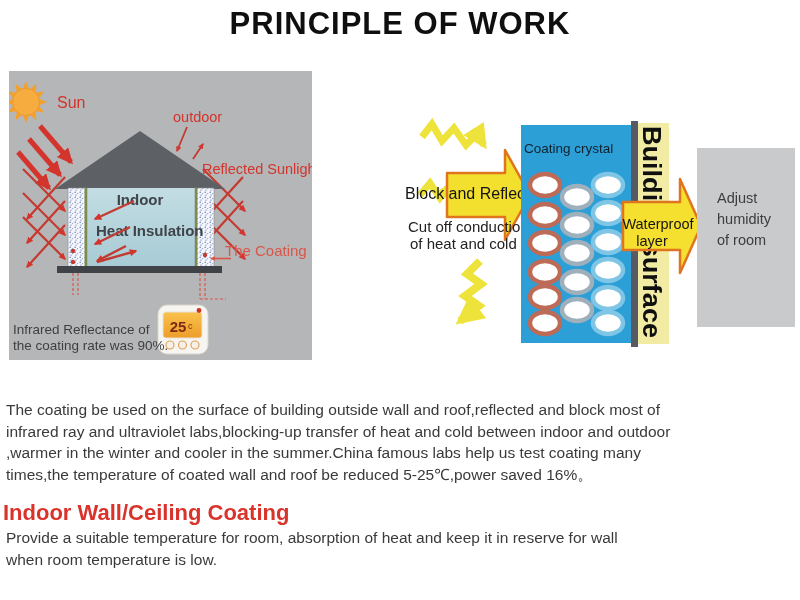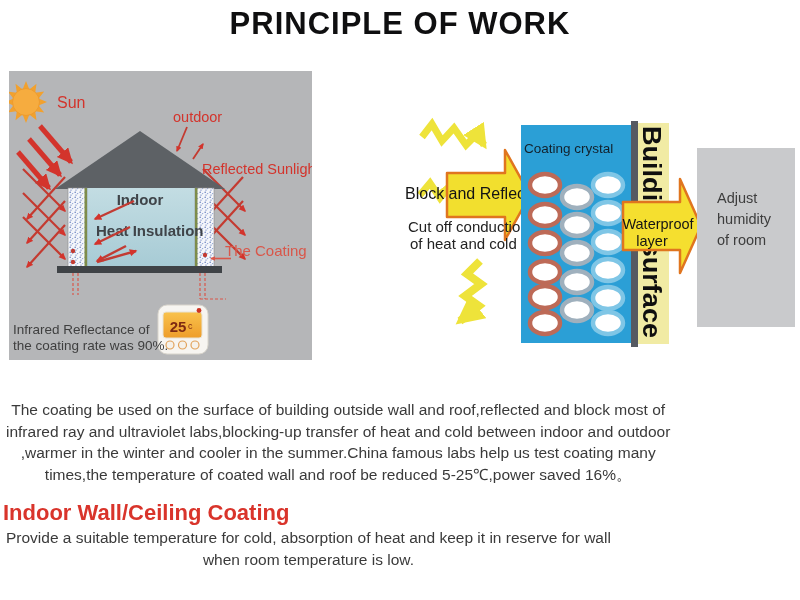--- a/index.html
+++ b/index.html
@@ -11,21 +11,21 @@
   .title{
     position:absolute;left:0;top:6px;width:800px;text-align:center;
     font-size:31px;font-weight:900;letter-spacing:1px;color:#0f0f10;
     transform:scaleY(1.04);
   }
   svg text{font-family:"Liberation Sans",sans-serif;}
   .sec-heading{
     position:absolute;font-size:22px;font-weight:bold;color:#d9342b;white-space:nowrap;
   }
   .sec-body{
-    position:absolute;font-size:15.5px;color:#3a3a3a;line-height:21.5px;white-space:nowrap;text-align:center;
+    position:absolute;font-size:15.5px;color:#3a3a3a;line-height:21.5px;white-space:nowrap;
   }
   .left-diagram{position:absolute;left:9px;top:71px;}
   .right-diagram{position:absolute;left:380px;top:99px;}
 </style>
 </head>
 <body>
 
 <div id="stage">
 
   <div class="title">PRINCIPLE OF WORK</div>
@@ -201,17 +201,17 @@
 
   <div class="sec-body" style="left:6px;top:399px;">
     <div>The coating be used on the surface of building outside wall and roof,reflected and block most of</div>
     <div>infrared ray and ultraviolet labs,blocking-up transfer of heat and cold between indoor and outdoor</div>
     <div>,warmer in the winter and cooler in the summer.China famous labs help us test coating many</div>
     <div>times,the temperature of coated wall and roof be reduced 5-25℃,power saved 16%。</div>
   </div>
 
   <div class="sec-heading" style="left:3px;top:500px;">Indoor Wall/Ceiling Coating</div>
   <div class="sec-body" style="left:6px;top:527px;">
-    <div>Provide a suitable temperature for cold, absorption of heat and keep it in reserve for wall</div>
+    <div>Provide a suitable temperature for room, absorption of heat and keep it in reserve for wall</div>
     <div>when room temperature is low.</div>
   </div>
 
 </div>
 
 </body></html>

